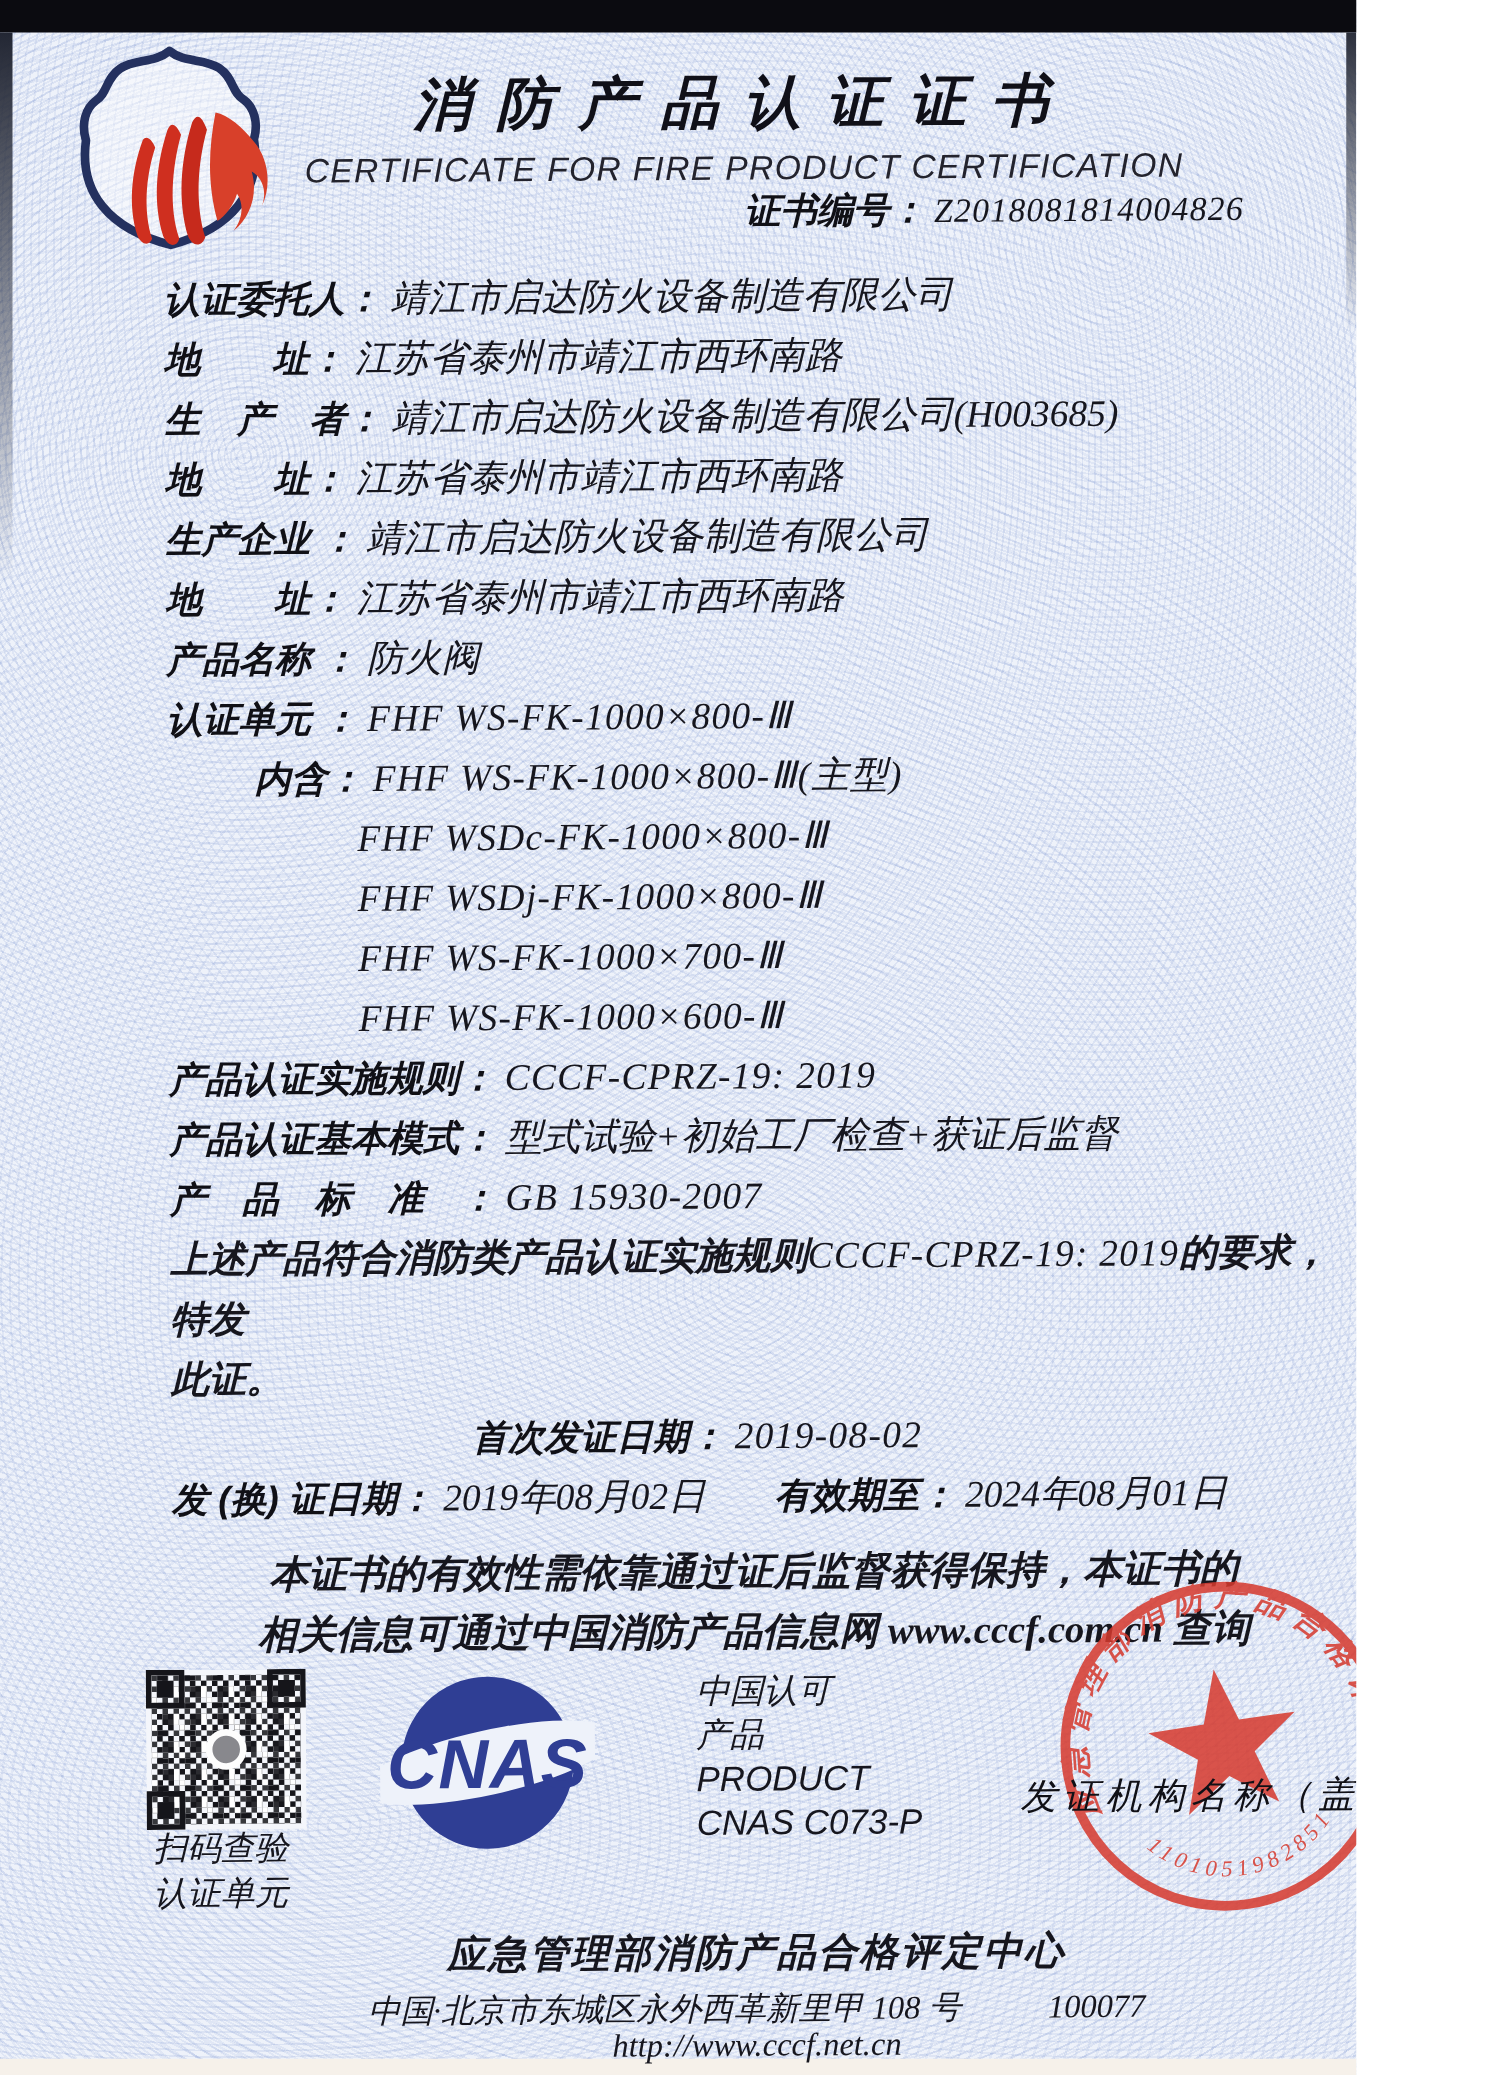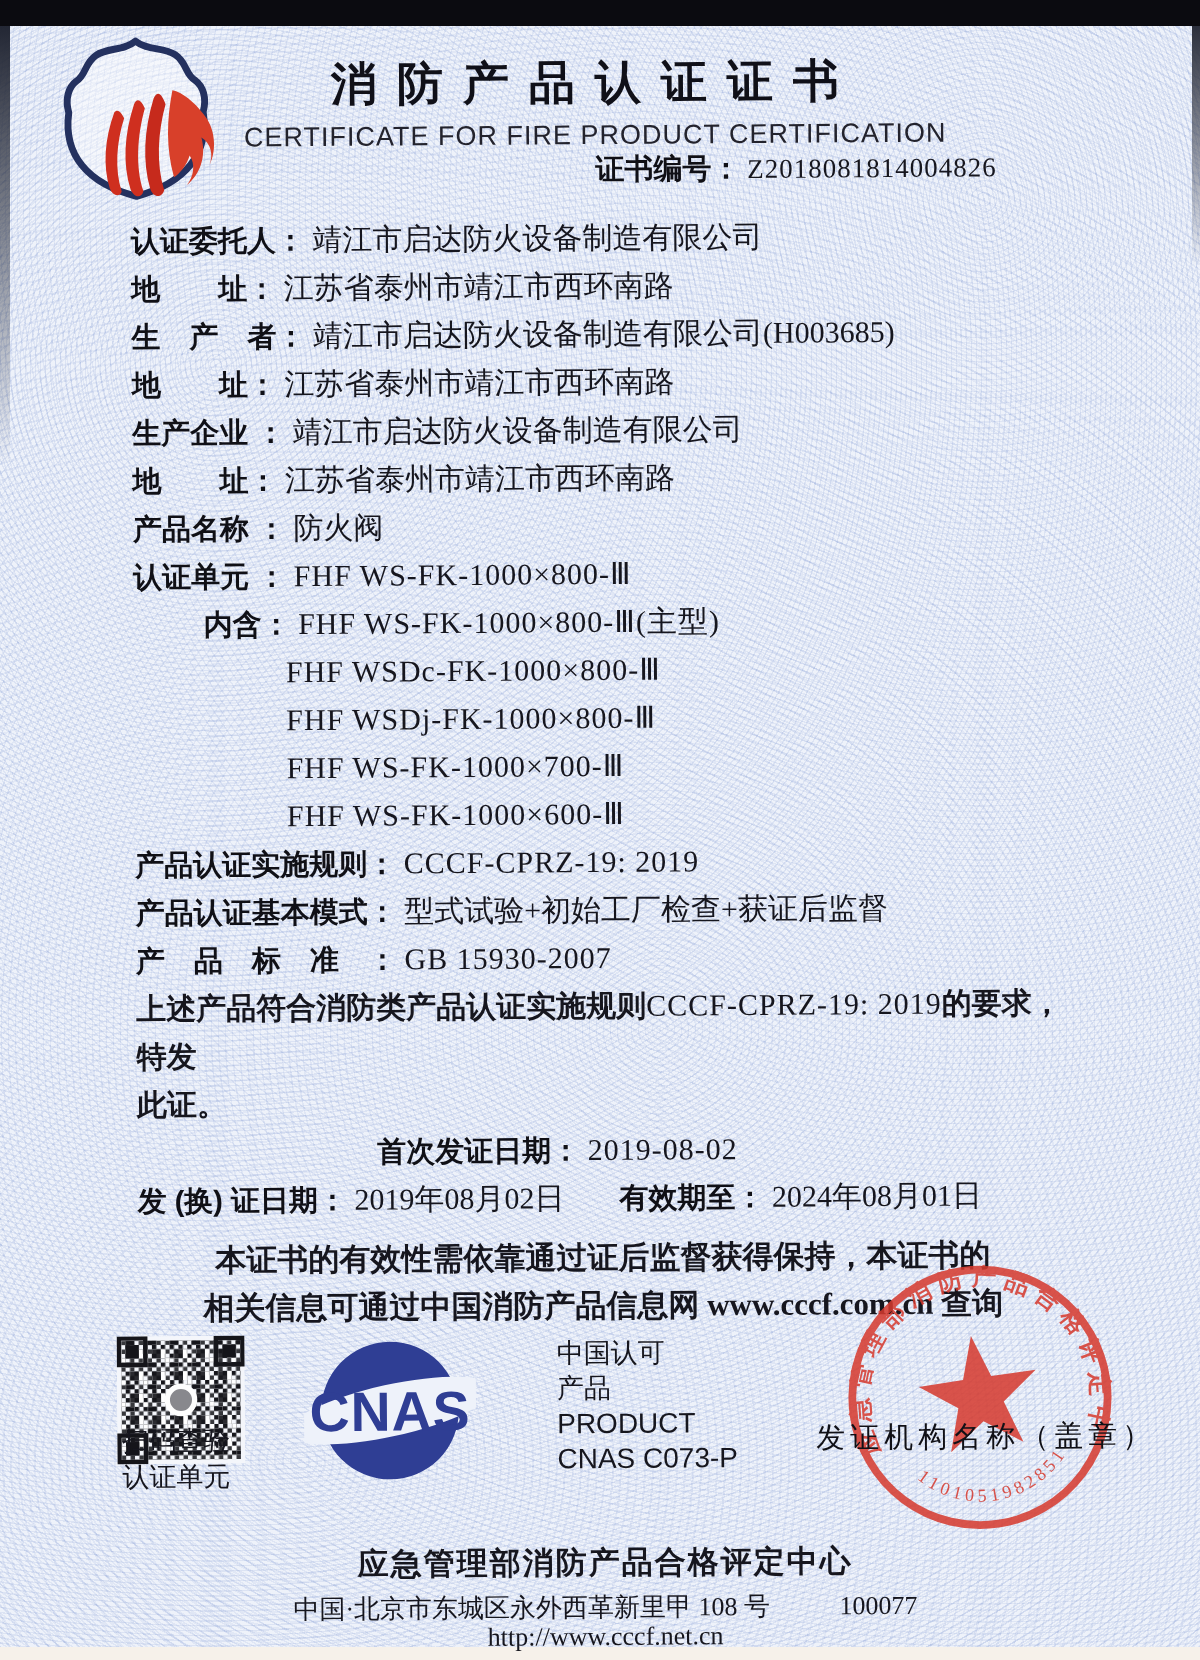--- a/index.html
+++ b/index.html
@@ -1,25 +1,26 @@
 <!DOCTYPE html>
 <html><head>
 <meta charset="utf-8">
 <style>
   html,body{margin:0;padding:0;}
   .page{
-    position:relative;width:1200px;height:1660px;overflow:hidden;
+    position:relative;width:1085px;height:1660px;overflow:hidden;
     color:#16161e;
     background-color:#eef2fa;
     background-image:
       repeating-radial-gradient(circle at 18% 22%, rgba(96,126,198,.13) 0 1.4px, rgba(255,255,255,0) 1.4px 5px),
       repeating-radial-gradient(circle at 82% 12%, rgba(96,126,198,.11) 0 1.4px, rgba(255,255,255,0) 1.4px 6px),
       repeating-radial-gradient(circle at 55% 62%, rgba(96,126,198,.10) 0 1.5px, rgba(255,255,255,0) 1.5px 7px),
       repeating-radial-gradient(circle at 25% 88%, rgba(96,126,198,.09) 0 2px, rgba(255,255,255,0) 2px 8px);
     font-family:"Liberation Serif", serif;
+    font-style:italic;
   }
   .tilt{position:absolute;left:0;top:0;width:100%;height:100%;transform:rotate(-0.4deg);}
   
   .art-top{position:absolute;left:0;top:0;width:1200px;height:26px;background:#0b0b10;}
   .art-left{position:absolute;left:0;top:26px;width:10px;height:440px;background:linear-gradient(180deg,#232734 0%,rgba(35,39,52,0) 100%);}
   .art-right{position:absolute;right:0;top:26px;width:8px;height:240px;background:linear-gradient(180deg,#2b2f3c 0%,rgba(43,47,60,0) 100%);}
   .art-bottom{position:absolute;left:0;bottom:0;width:1200px;height:13px;background:#f6f1ea;}
   
   .logo{position:absolute;left:52px;top:32px;width:178px;height:168px;}
   .title{position:absolute;left:0;top:52px;width:1200px;text-align:center;
@@ -37,21 +38,21 @@
   .val{font-family:"Liberation Serif",serif;}
   .code{letter-spacing:1px;}
   .statement{padding:0 120px 0 135px;width:945px;font-size:30px;line-height:48px;
     font-family:"Liberation Sans",sans-serif;font-weight:bold;}
   .statement .code{font-family:"Liberation Serif",serif;font-weight:normal;}
   .first-issue{padding-left:375px;}
   .dates-row .gap{display:inline-block;width:40px;}
   .notice{margin-top:12px;text-align:center;font-size:31px;line-height:48px;font-weight:600;}
   
   .qr{position:absolute;left:113px;top:1333px;width:128px;height:128px;}
-  .qr-caption{position:absolute;left:118px;top:1420px;font-size:27px;line-height:36px;}
+  .qr-caption{position:absolute;left:118px;top:1458px;font-size:27px;line-height:36px;}
   .cnas-logo{position:absolute;left:300px;top:1332px;width:172px;height:158px;}
   .cnas-text{position:absolute;left:553px;top:1336px;font-size:27px;line-height:35px;}
   .cnas-text .latin{font-family:"Liberation Sans",sans-serif;font-size:28px;}
   .stamp{position:absolute;left:838px;top:1262px;width:276px;height:276px;}
   .stamp-caption{position:absolute;left:812px;top:1420px;font-size:29px;letter-spacing:5px;color:#101016;white-space:nowrap;}
   .org{position:absolute;left:0;top:1542px;width:1200px;text-align:center;
     font-family:"Liberation Sans",sans-serif;font-weight:bold;font-size:31px;letter-spacing:2px;}
   .addr{position:absolute;left:0;top:1590px;width:1200px;text-align:center;font-size:26px;}
   .addr .post{display:inline-block;margin-left:63px;}
   .url{position:absolute;left:0;top:1622px;width:1200px;text-align:center;font-size:26px;}

